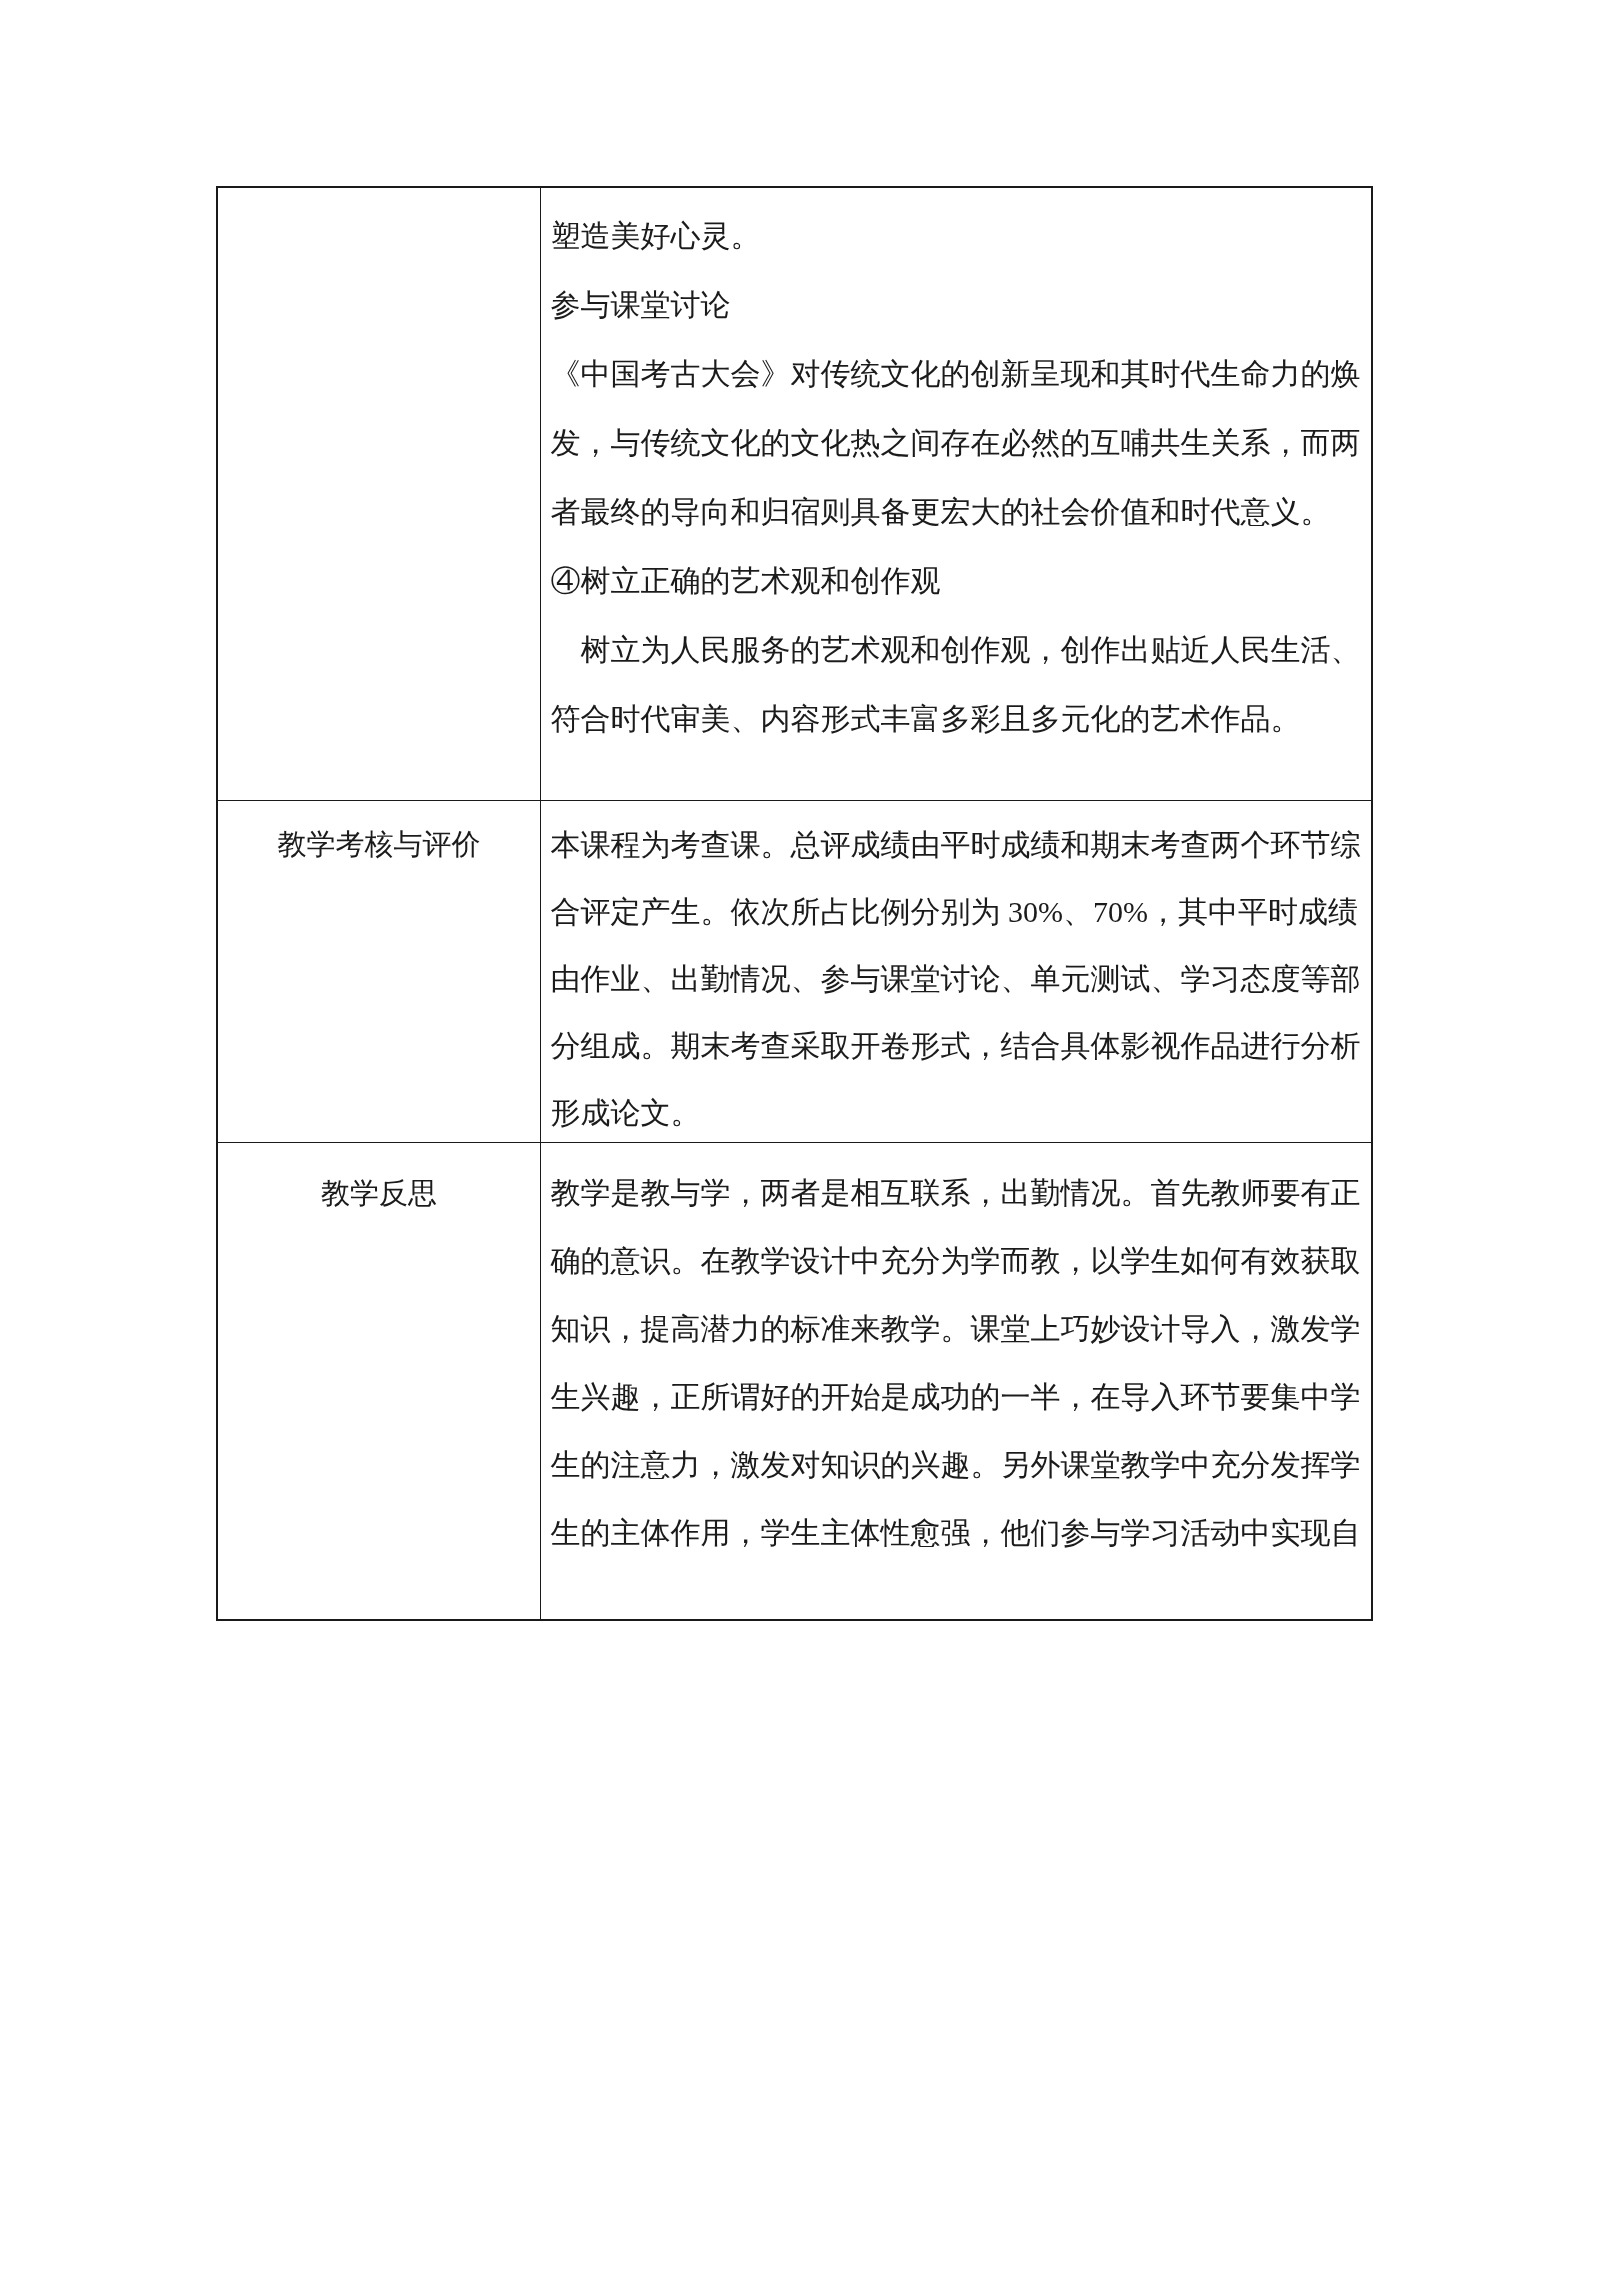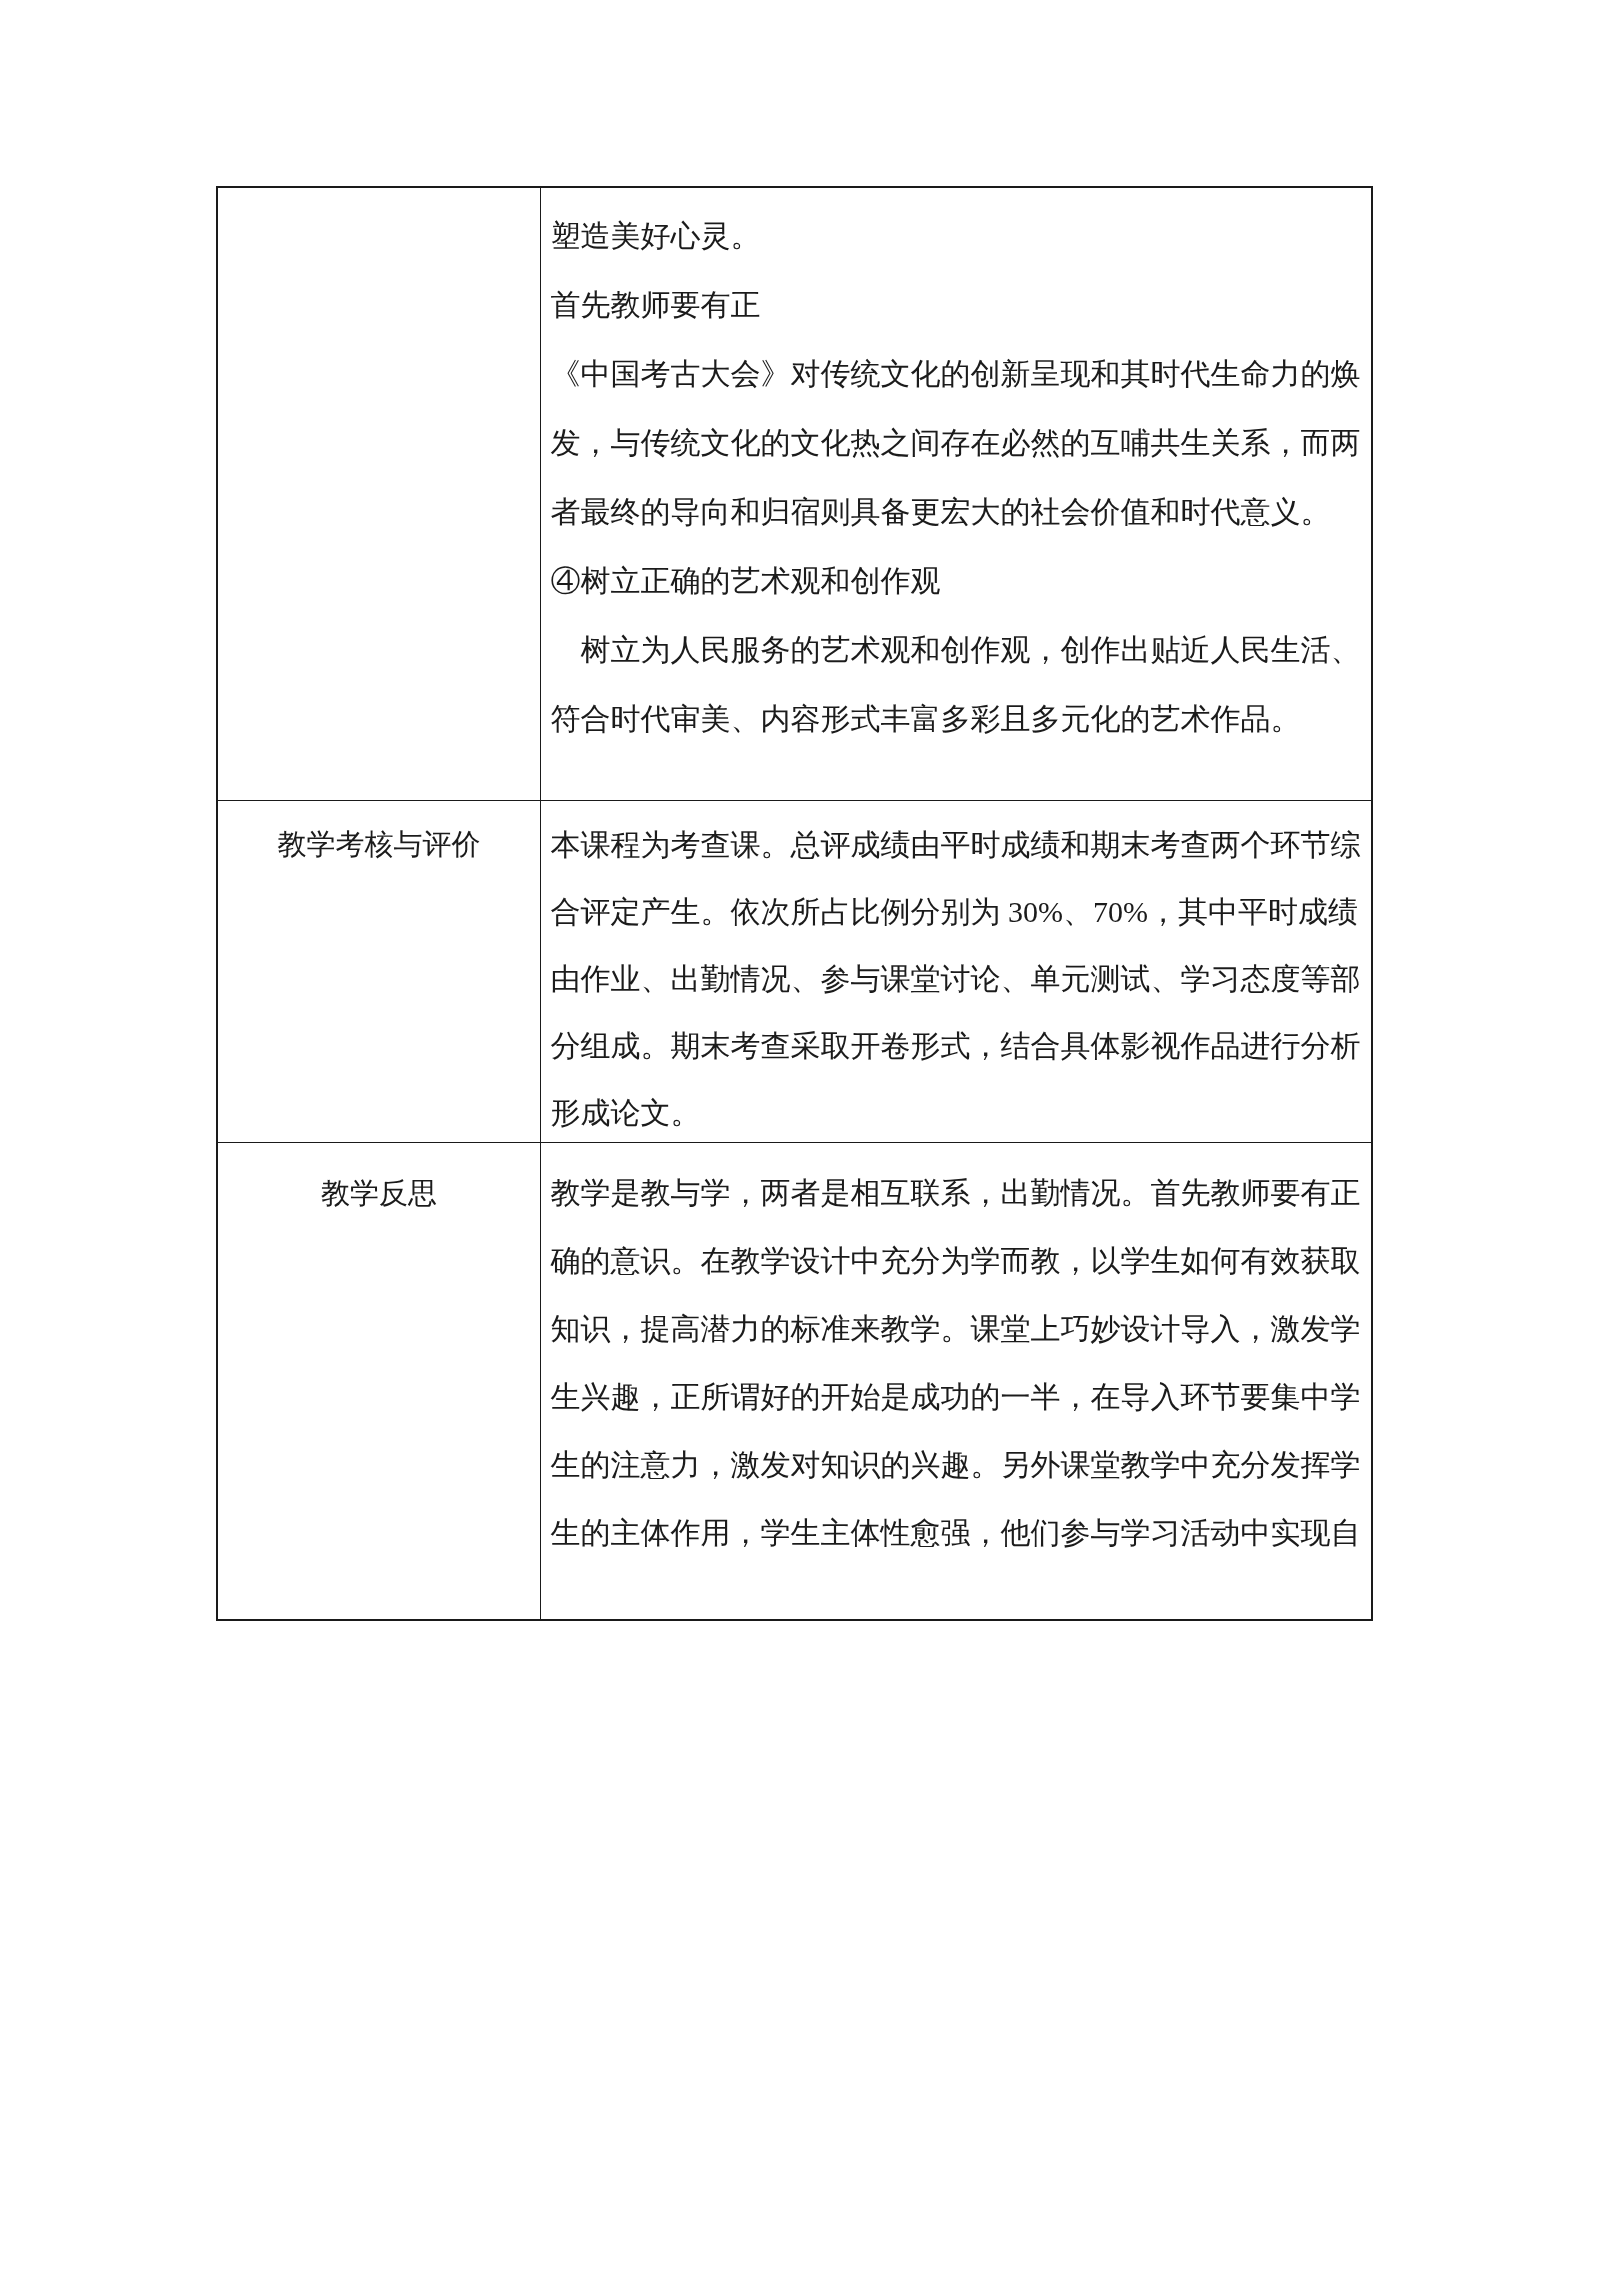--- a/index.html
+++ b/index.html
@@ -44,21 +44,21 @@
 <div class="page">
 
   <div class="doc-table">
 
     <div class="t-row row-1">
       <div class="cell-label">
         <span></span>
       </div>
       <div class="cell-content">
         <div class="line">塑造美好心灵。</div>
-        <div class="line">首先教师要有正</div>
+        <div class="line">参与课堂讨论</div>
         <div class="line">《中国考古大会》对传统文化的创新呈现和其时代生命力的焕</div>
         <div class="line">发，与传统文化的文化热之间存在必然的互哺共生关系，而两</div>
         <div class="line">者最终的导向和归宿则具备更宏大的社会价值和时代意义。</div>
         <div class="line">④树立正确的艺术观和创作观</div>
         <div class="line">　树立为人民服务的艺术观和创作观，创作出贴近人民生活、</div>
         <div class="line">符合时代审美、内容形式丰富多彩且多元化的艺术作品。</div>
       </div>
     </div>
 
     <div class="t-row row-2">

